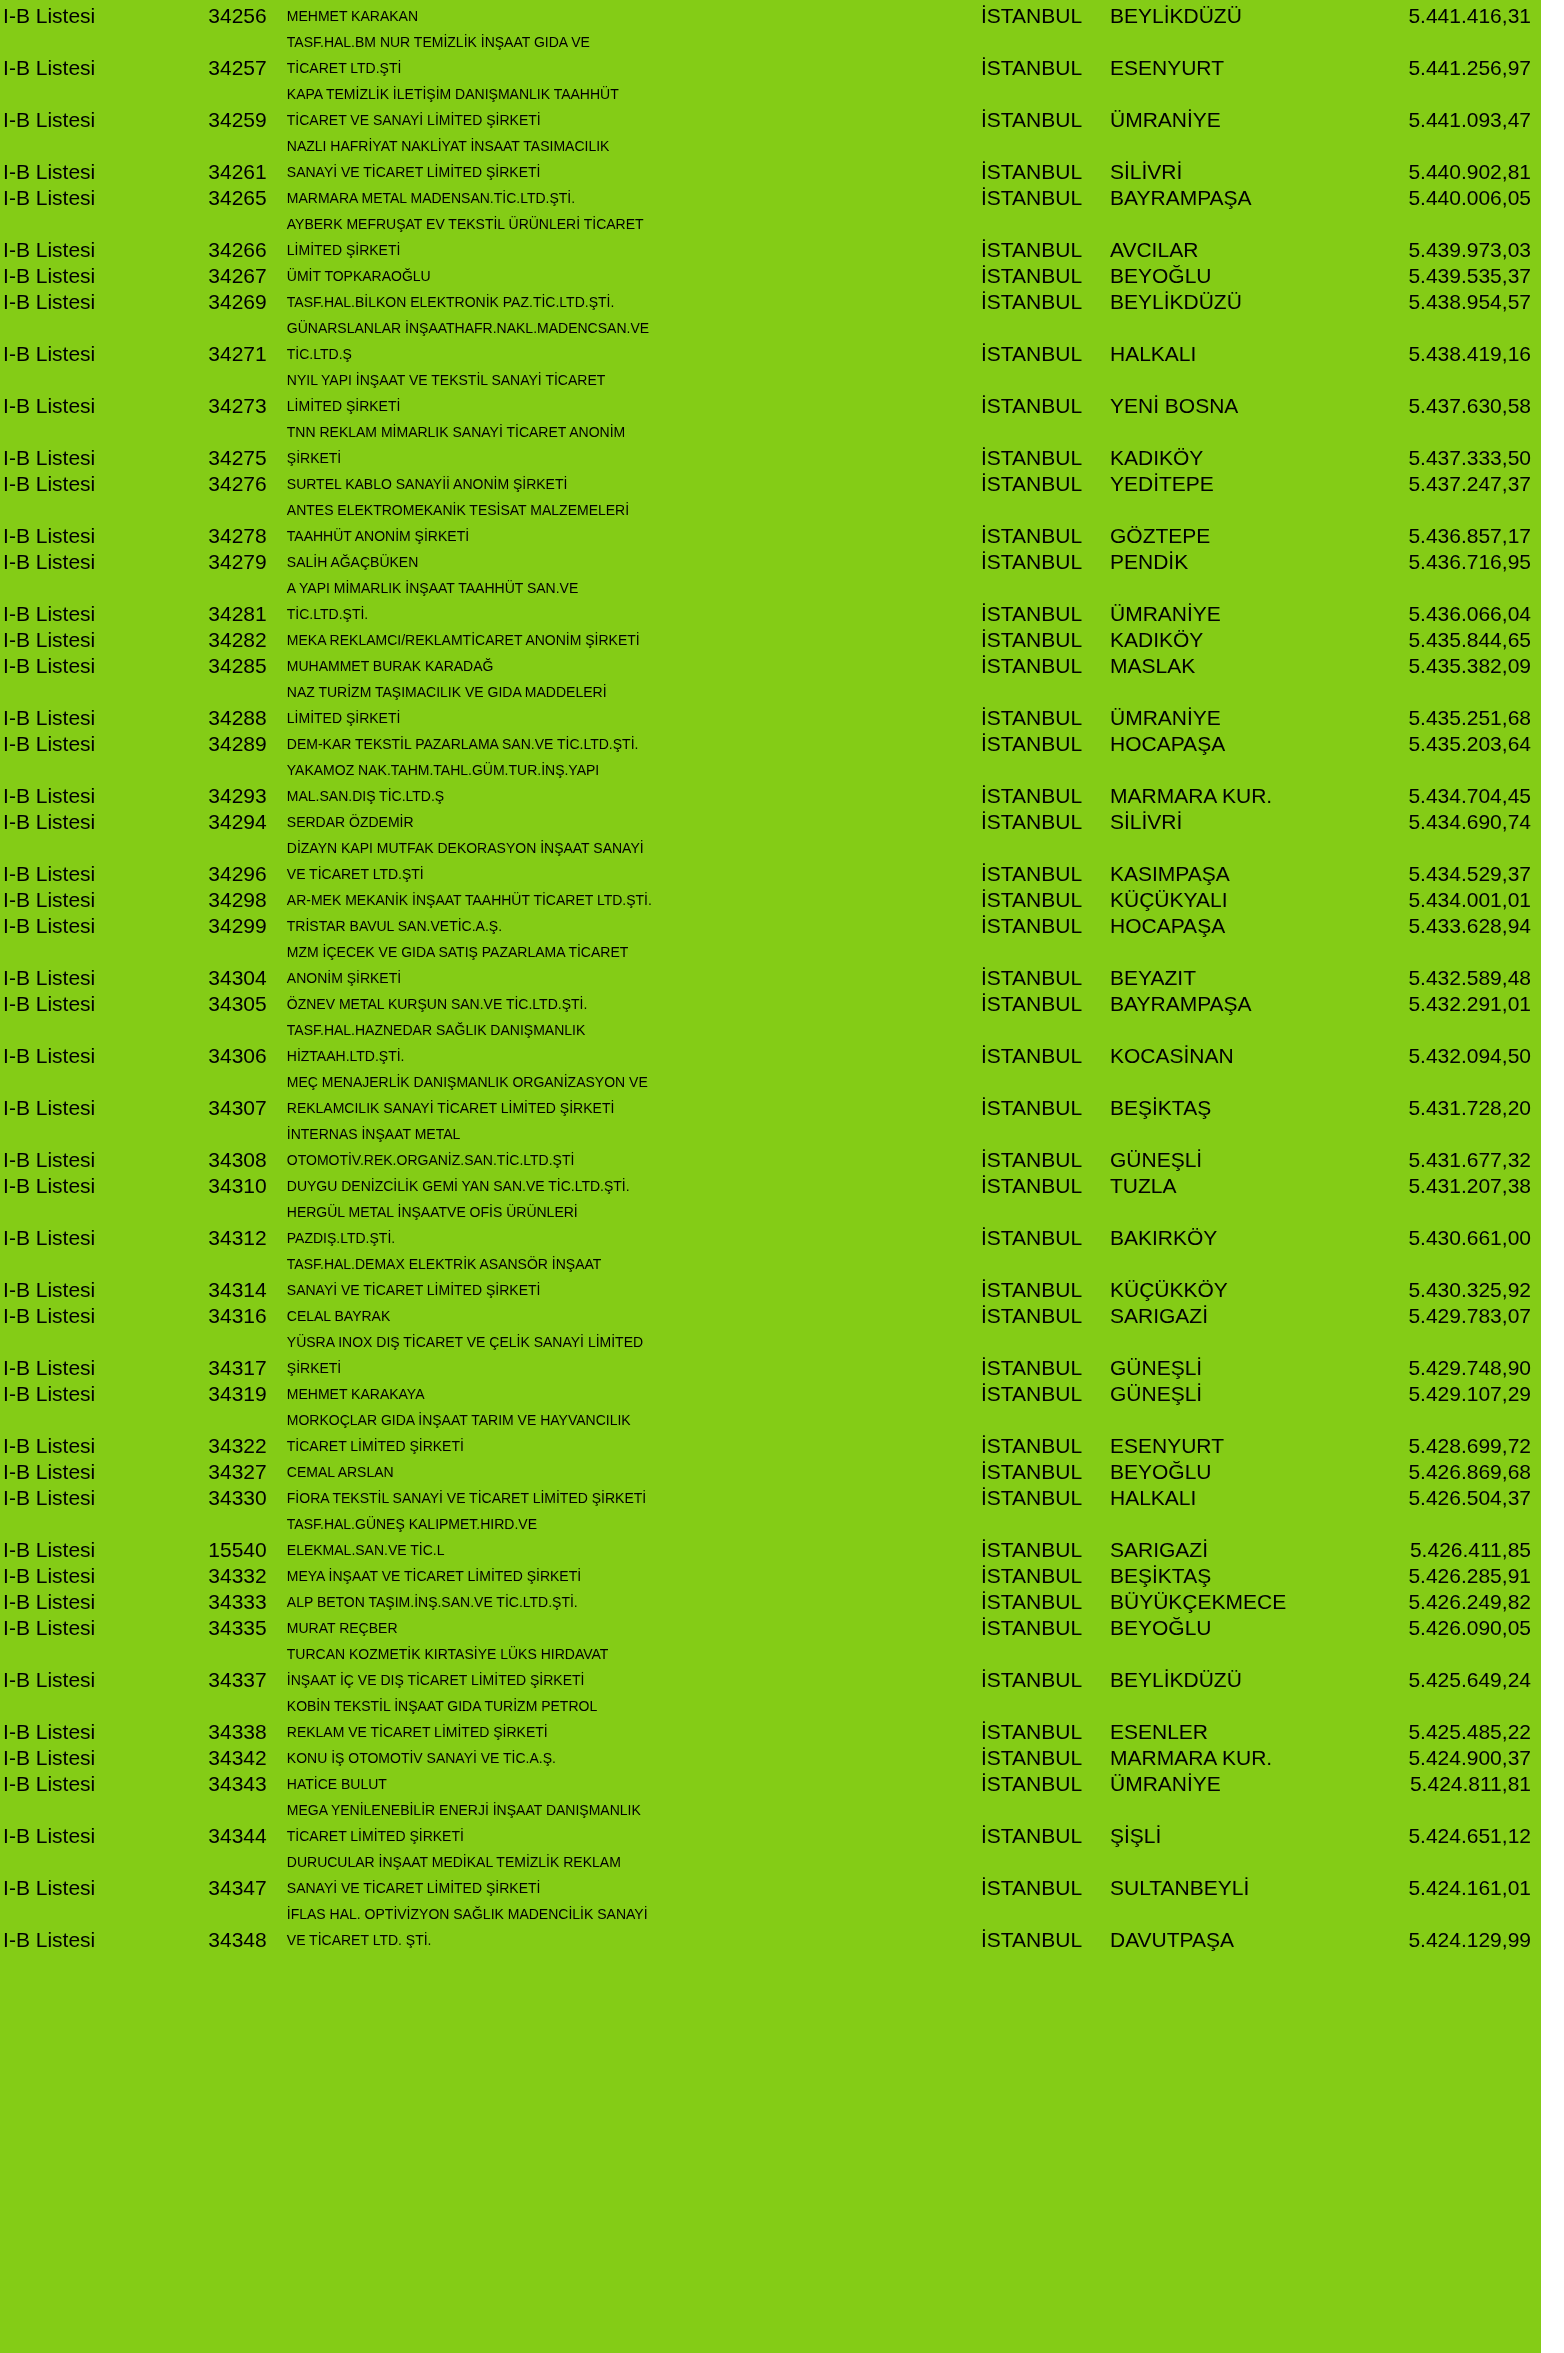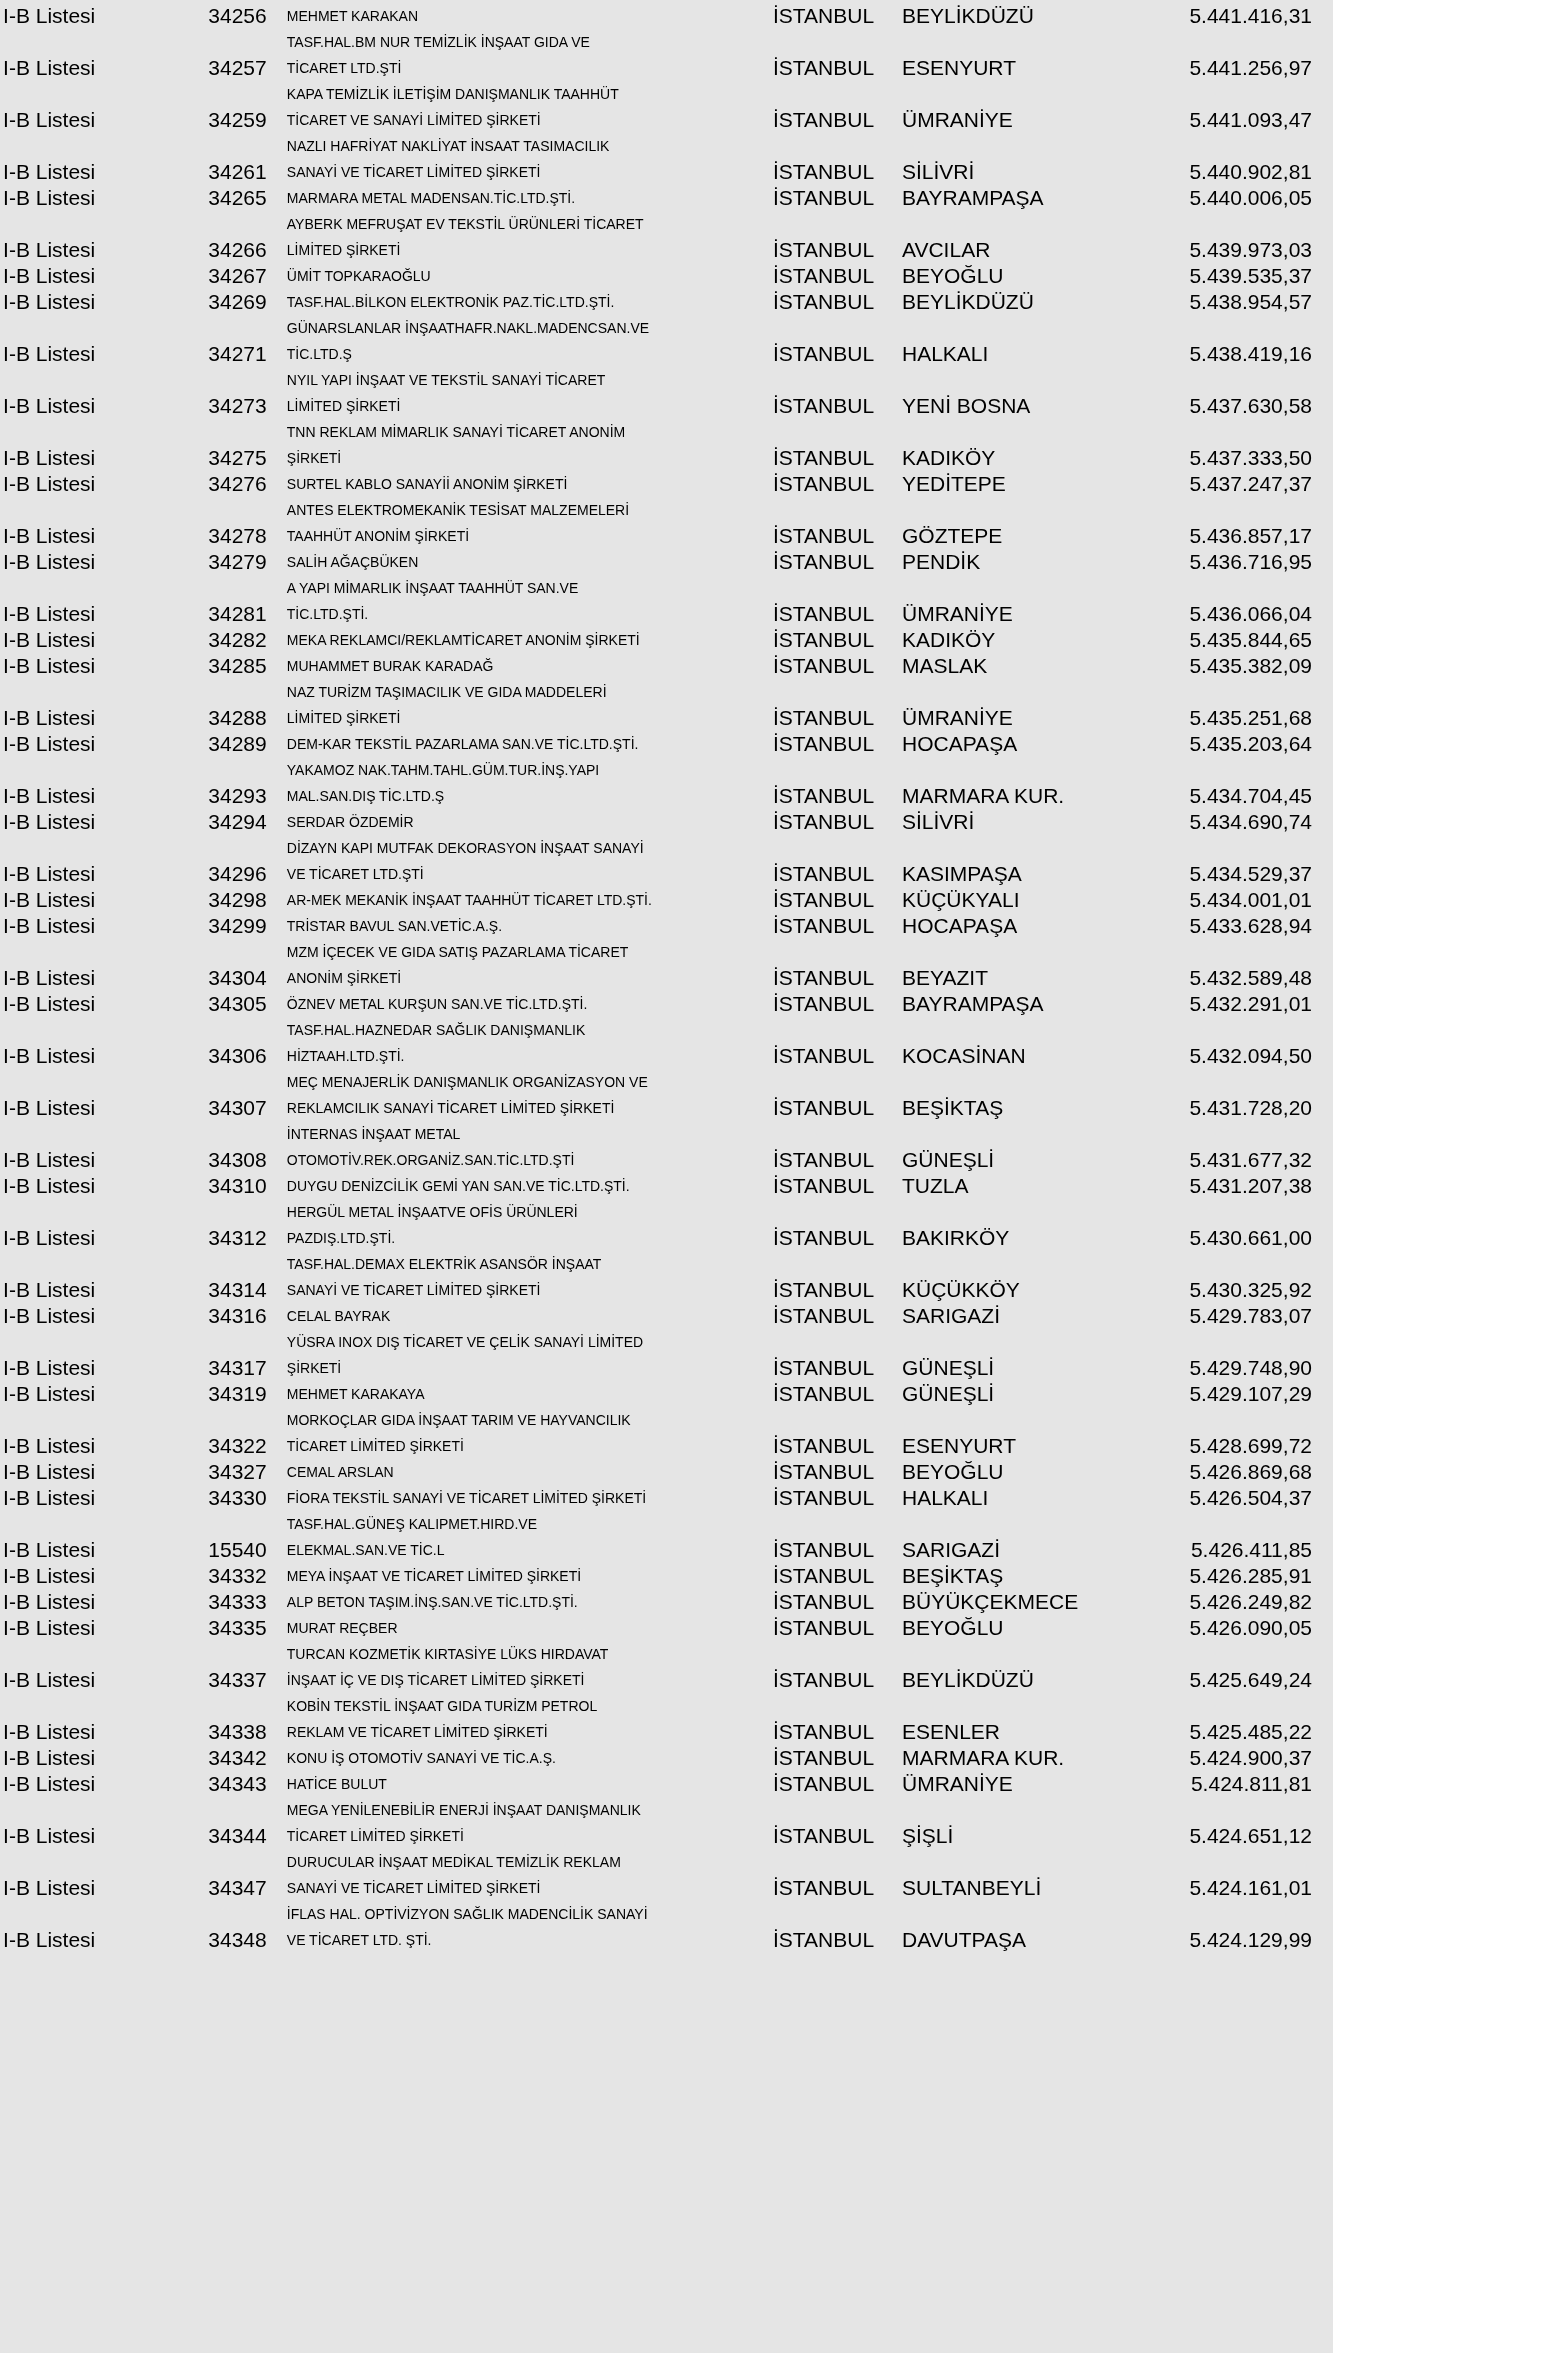--- a/index.html
+++ b/index.html
@@ -5,24 +5,24 @@
   html, body {
     margin: 0;
     padding: 0;
     background: #ffffff;
   }
   body {
     font-family: "Liberation Sans", sans-serif;
     color: #000000;
   }
   .page {
-    width: 1333px;
+    width: 1541px;
     min-height: 2354px;
     position: relative;
-    background: #e5e5e5;
+    background: #84cc16;
     padding: 0;
     box-sizing: border-box;
   }
   .rows {
     display: block;
     padding-top: 3.1px;
   }
   .row {
     display: flex;
     align-items: flex-start;
@@ -73,21 +73,21 @@
     line-height: 26px;
     box-sizing: border-box;
     white-space: nowrap;
   }
   .c-amount {
     width: 208px;
     flex: 0 0 208px;
     font-size: 21px;
     line-height: 26px;
     text-align: right;
-    padding-right: 21px;
+    padding-right: 10px;
     box-sizing: border-box;
     white-space: nowrap;
   }
   
   .row.wrap1 .c-list,
   .row.wrap1 .c-no,
   .row.wrap1 .c-city,
   .row.wrap1 .c-district,
   .row.wrap1 .c-amount {
     padding-top: 26px;

